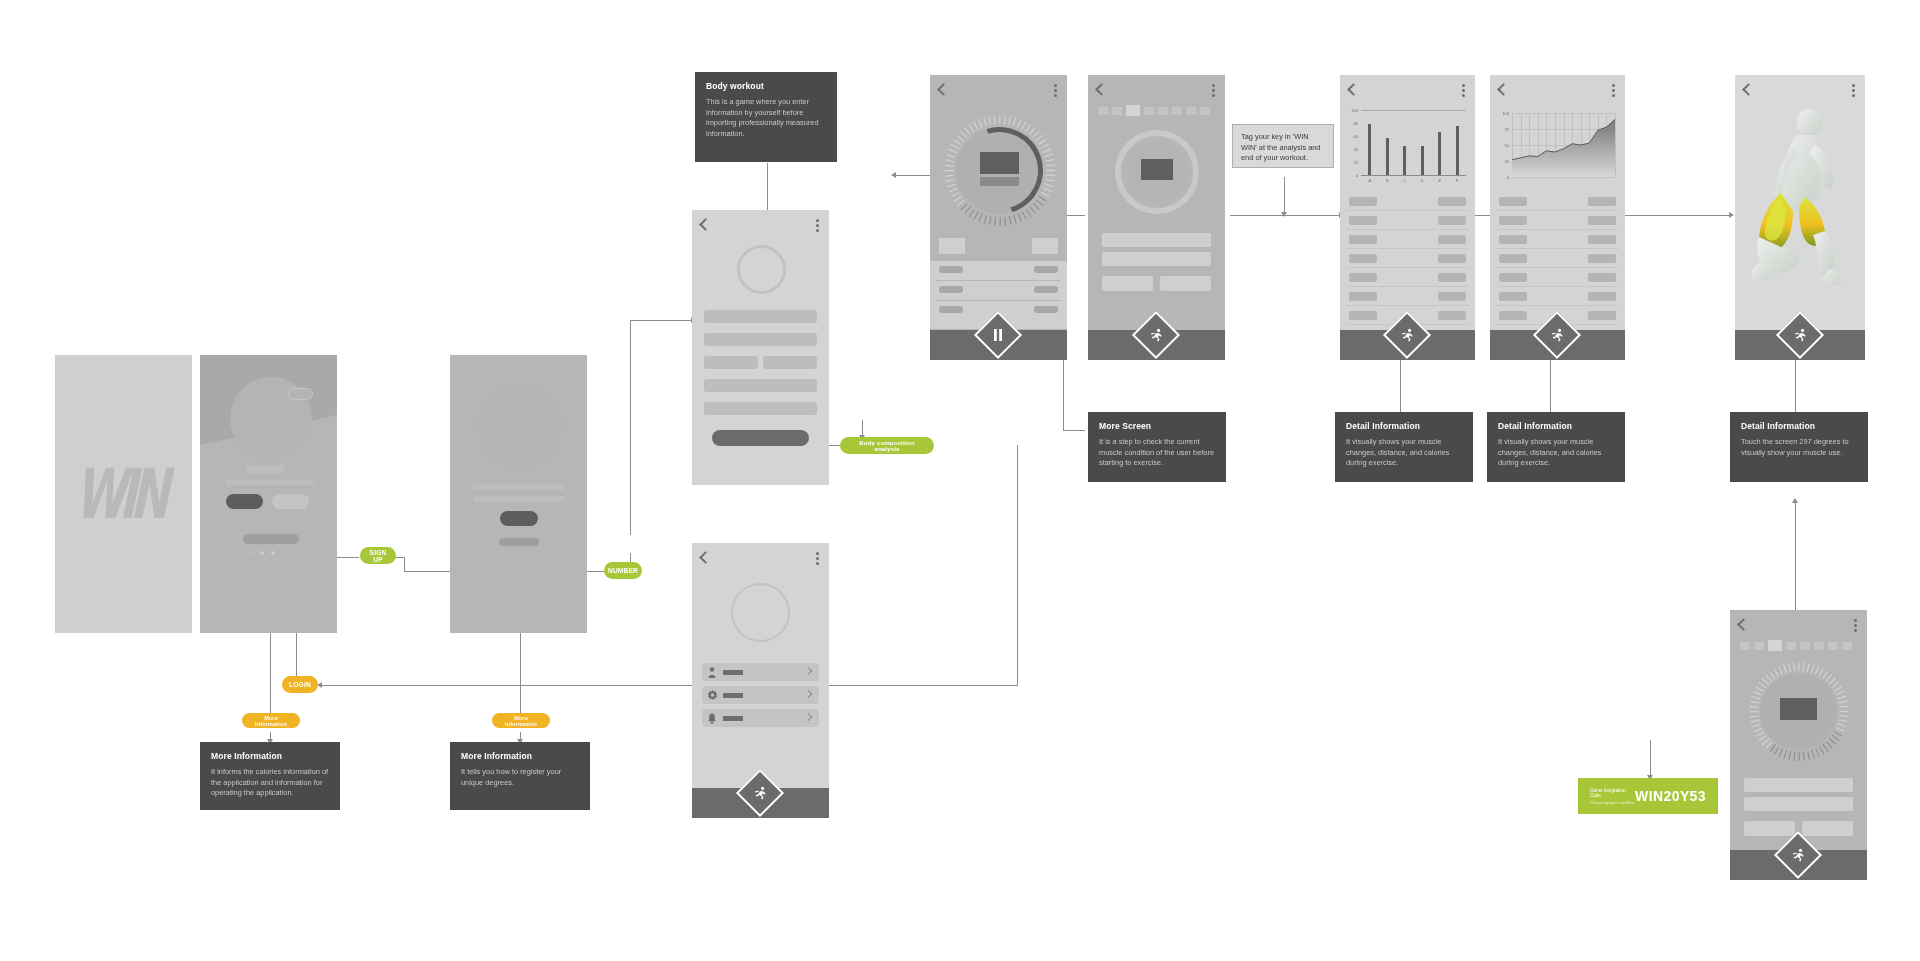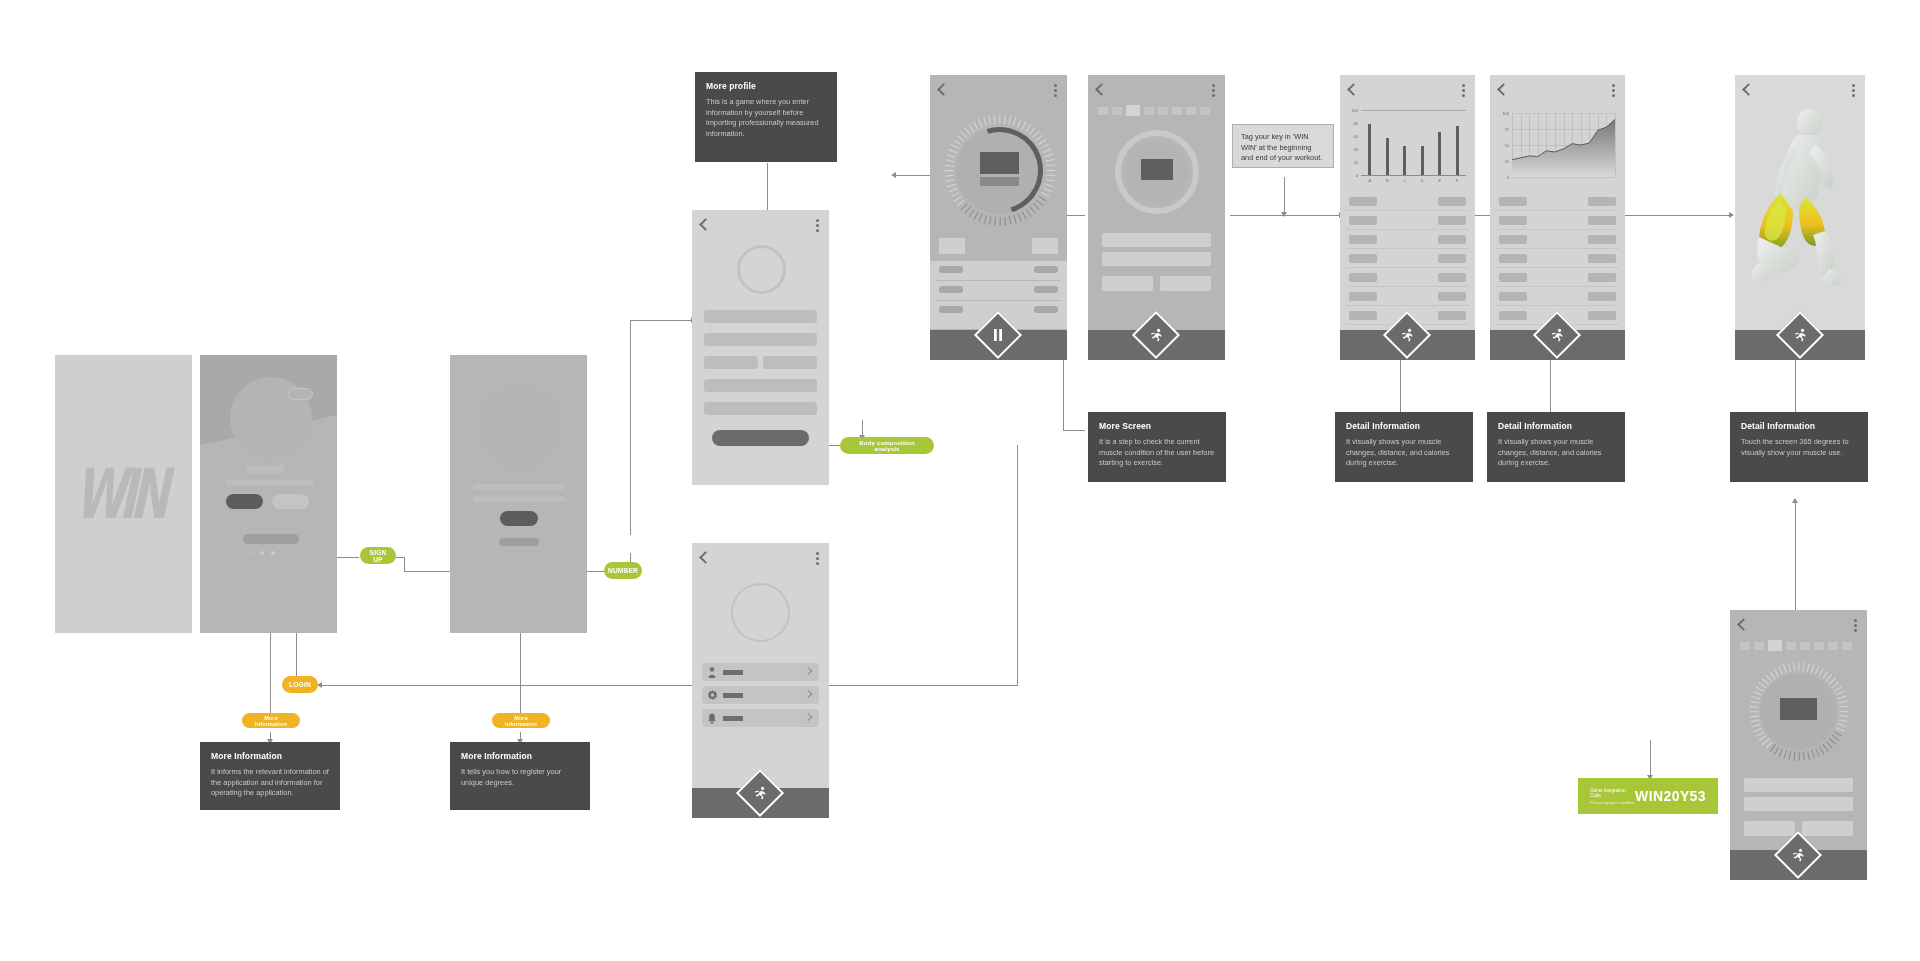--- a/index.html
+++ b/index.html
@@ -747,27 +747,27 @@
         <svg width="15" height="15" viewBox="0 0 16 16">
           <circle cx="10.2" cy="2.6" r="1.7" fill="#fff"></circle>
           <path d="M8.6 5.2 L11.6 6.2 L13.6 8.4 L12.4 9.4 L10.6 7.8 L9.4 9.6 L11.2 12 L10 14.4 L8.6 13.6 L9.6 11.8 L7.2 9.4 L5 11.2 L3 10.6 L3.4 9.2 L5.2 9.4 L7 6.2 Z" fill="#fff"></path>
           <path d="M2.2 5.6 L6 5.0 L6.2 6.2 L2.4 6.8 Z" fill="#fff"></path>
         </svg>
       </div>
     </div>
   </div>
 
   <div class="note" style="left:695px;top:72px;width:142px;height:90px;">
-    <div class="note-title">More profile</div>
+    <div class="note-title">Body workout</div>
     <div class="note-body">This is a game where you enter information by yourself before importing professionally measured information.</div>
   </div>
 
   <div class="note" style="left:200px;top:742px;width:140px;height:68px;">
     <div class="note-title">More Information</div>
-    <div class="note-body">It informs the relevant information of the application and information for operating the application.</div>
+    <div class="note-body">It informs the calories information of the application and information for operating the application.</div>
   </div>
 
   <div class="note" style="left:450px;top:742px;width:140px;height:68px;">
     <div class="note-title">More Information</div>
     <div class="note-body">It tells you how to register your unique degrees.</div>
   </div>
 
   <div class="note" style="left:1088px;top:412px;width:138px;height:70px;">
     <div class="note-title">More Screen</div>
     <div class="note-body">It is a step to check the current muscle condition of the user before starting to exercise.</div>
@@ -778,26 +778,26 @@
     <div class="note-body">It visually shows your muscle changes, distance, and calories during exercise.</div>
   </div>
 
   <div class="note" style="left:1487px;top:412px;width:138px;height:70px;">
     <div class="note-title">Detail Information</div>
     <div class="note-body">It visually shows your muscle changes, distance, and calories during exercise.</div>
   </div>
 
   <div class="note" style="left:1730px;top:412px;width:138px;height:70px;">
     <div class="note-title">Detail Information</div>
-    <div class="note-body">Touch the screen 365 degrees to visually show your muscle use.</div>
+    <div class="note-body">Touch the screen 297 degrees to visually show your muscle use.</div>
   </div>
 
 
   <div class="note-light" style="left:1232px;top:124px;width:102px;height:44px;">
-    <div class="note-body">Tag your key in 'WIN WIN' at the beginning and end of your workout.</div>
+    <div class="note-body">Tag your key in 'WIN WIN' at the analysis and end of your workout.</div>
   </div>
 
   <div class="tag tag-green" style="left:360px;top:547px;width:36px;height:17px;">
     <span>SIGN UP</span>
   </div>
   <div class="tag tag-green" style="left:604px;top:562px;width:38px;height:17px;">
     <span>NUMBER</span>
   </div>
   <div class="tag tag-orange" style="left:282px;top:676px;width:36px;height:17px;">
     <span>LOGIN</span>

